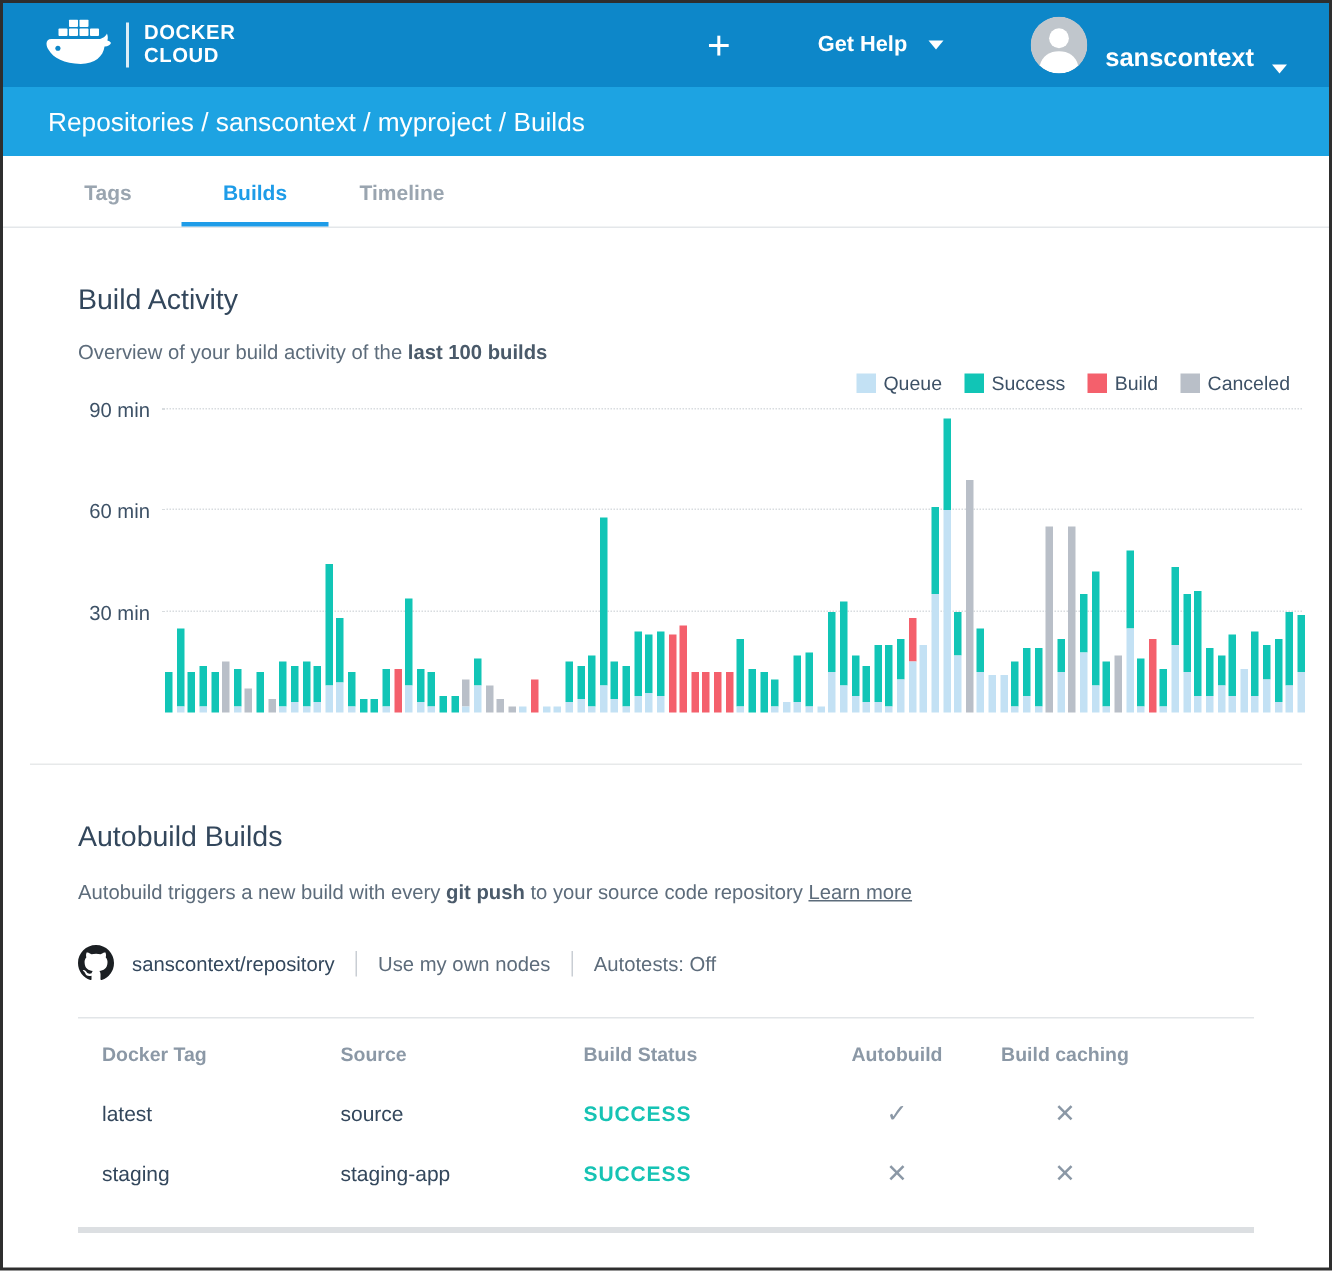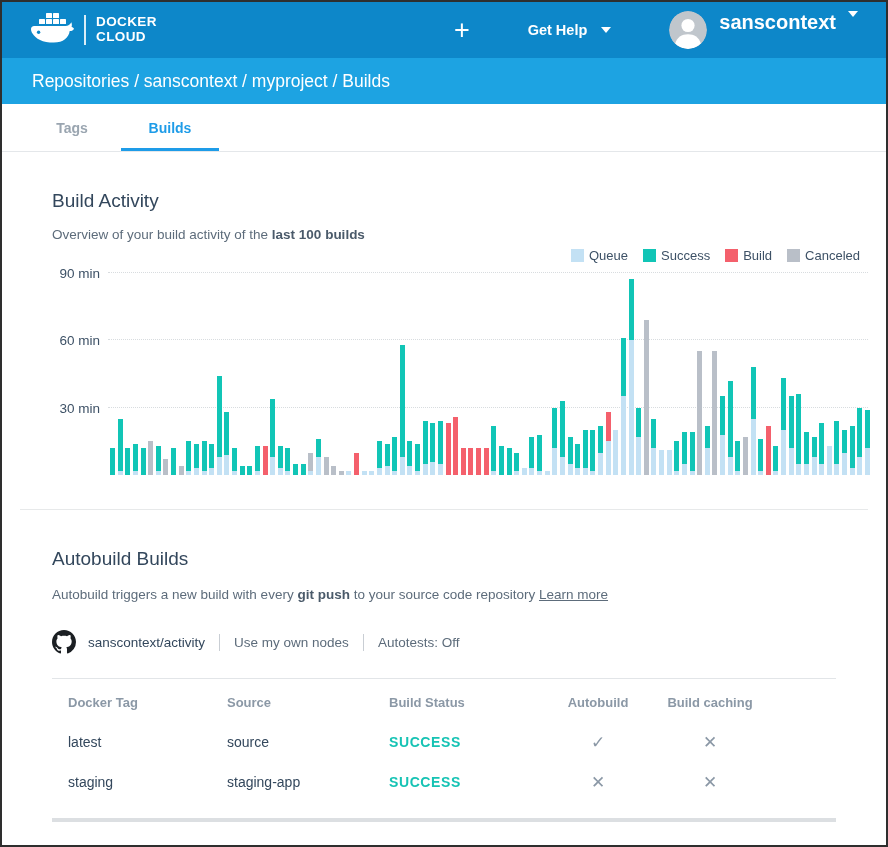--- a/index.html
+++ b/index.html
@@ -14,21 +14,21 @@
   }
   
   .topbar { height:56px; background:#0d87c9; display:flex; align-items:center; padding:0 28px; }
   .brand { display:flex; align-items:center; gap:10px; cursor:pointer; }
   .brand-divider { width:2px; height:30px; background:rgba(255,255,255,.85); }
   .brand-text { color:#fff; font-size:13.5px; font-weight:700; letter-spacing:.4px; line-height:1.1; }
   .topbar-right { margin-left:auto; display:flex; align-items:center; }
   .plus-btn { color:#fff; font-size:27px; font-weight:300; line-height:1; cursor:pointer; margin-right:52px; padding:0 6px; }
   .gethelp { display:flex; align-items:center; gap:14px; color:#fff; font-size:14.5px; font-weight:700; cursor:pointer; margin-right:58px; }
   .caret { width:0; height:0; border-left:5px solid transparent; border-right:5px solid transparent; border-top:6px solid #fff; display:inline-block; }
-  .user-menu { display:flex; align-items:flex-start; gap:12px; color:#fff; font-size:20px; font-weight:700; cursor:pointer; }
+  .user-menu { display:flex; align-items:flex-end; gap:12px; color:#fff; font-size:17px; font-weight:700; cursor:pointer; }
   .avatar { width:38px; height:38px; border-radius:50%; overflow:hidden; flex:0 0 auto; }
   
   .breadcrumb-bar { height:46px; background:#1da3e2; display:flex; align-items:center; padding:0 30px; }
   .breadcrumb-bar span { color:#fff; font-size:17.5px; font-weight:400; }
   
   .tabs { height:48px; border-bottom:1px solid #e4e7ea; display:flex; padding-left:21px; }
   .tab { width:98px; display:flex; align-items:center; justify-content:center; font-size:14px; font-weight:700; color:#9aa5b0; cursor:pointer; border-bottom:3px solid transparent; padding-top:3px; }
   .tab.active { color:#1e9ce8; border-bottom-color:#1e9ce8; }
   
   .section1 { padding:36px 18px 0 50px; }
@@ -106,20 +106,21 @@
   </div>
 </header>
 
 <div class="breadcrumb-bar">
   <span>Repositories / sanscontext / myproject / Builds</span>
 </div>
 
 <nav class="tabs" id="tabs">
     <div class="tab">Tags</div>
     <div class="tab active">Builds</div>
+    <div class="tab">Timeline</div>
   </nav>
 
 <section class="section1">
   <h2>Build Activity</h2>
   <p class="subtitle"><span>Overview of your build activity of the </span><b>last 100 builds</b></p>
   <div class="legend-row" id="legend">
       <span class="legend-item">
         <span class="legend-swatch" style="background: rgb(195, 225, 244);"></span>
         <span>Queue</span>
       </span>
@@ -513,21 +514,21 @@
 <hr class="divider1">
 
 <section class="section2">
   <h2>Autobuild Builds</h2>
   <p class="autobuild-desc"><span>Autobuild triggers a new build with every </span><b>git push</b><span> to your source code repository </span><a class="learn-more">Learn more</a></p>
 
   <div class="repo-row">
     <svg class="gh-icon" viewBox="0 0 16 16" xmlns="http://www.w3.org/2000/svg" fill="#1b1f23">
       <path d="M8 0C3.58 0 0 3.58 0 8c0 3.54 2.29 6.53 5.47 7.59.4.07.55-.17.55-.38 0-.19-.01-.82-.01-1.49-2.01.37-2.53-.49-2.69-.94-.09-.23-.48-.94-.82-1.13-.28-.15-.68-.52-.01-.53.63-.01 1.08.58 1.23.82.72 1.21 1.87.87 2.33.66.07-.52.28-.87.51-1.07-1.78-.2-3.64-.89-3.64-3.95 0-.87.31-1.59.82-2.15-.08-.2-.36-1.02.08-2.12 0 0 .67-.21 2.2.82.64-.18 1.32-.27 2-.27s1.36.09 2 .27c1.53-1.04 2.2-.82 2.2-.82.44 1.1.16 1.92.08 2.12.51.56.82 1.27.82 2.15 0 3.07-1.87 3.75-3.65 3.95.29.25.54.73.54 1.48 0 1.07-.01 1.93-.01 2.2 0 .21.15.46.55.38A8.01 8.01 0 0 0 16 8c0-4.42-3.58-8-8-8z"></path>
     </svg>
-    <span class="repo-name">sanscontext/activity</span>
+    <span class="repo-name">sanscontext/repository</span>
     <span class="vsep"></span>
     <span class="repo-gray">Use my own nodes</span>
     <span class="vsep"></span>
     <span class="repo-gray">Autotests: Off</span>
   </div>
 
   <div class="build-table">
     <div class="trow thead" id="thead">
         <div class="cell">Docker Tag</div>
         <div class="cell">Source</div>

